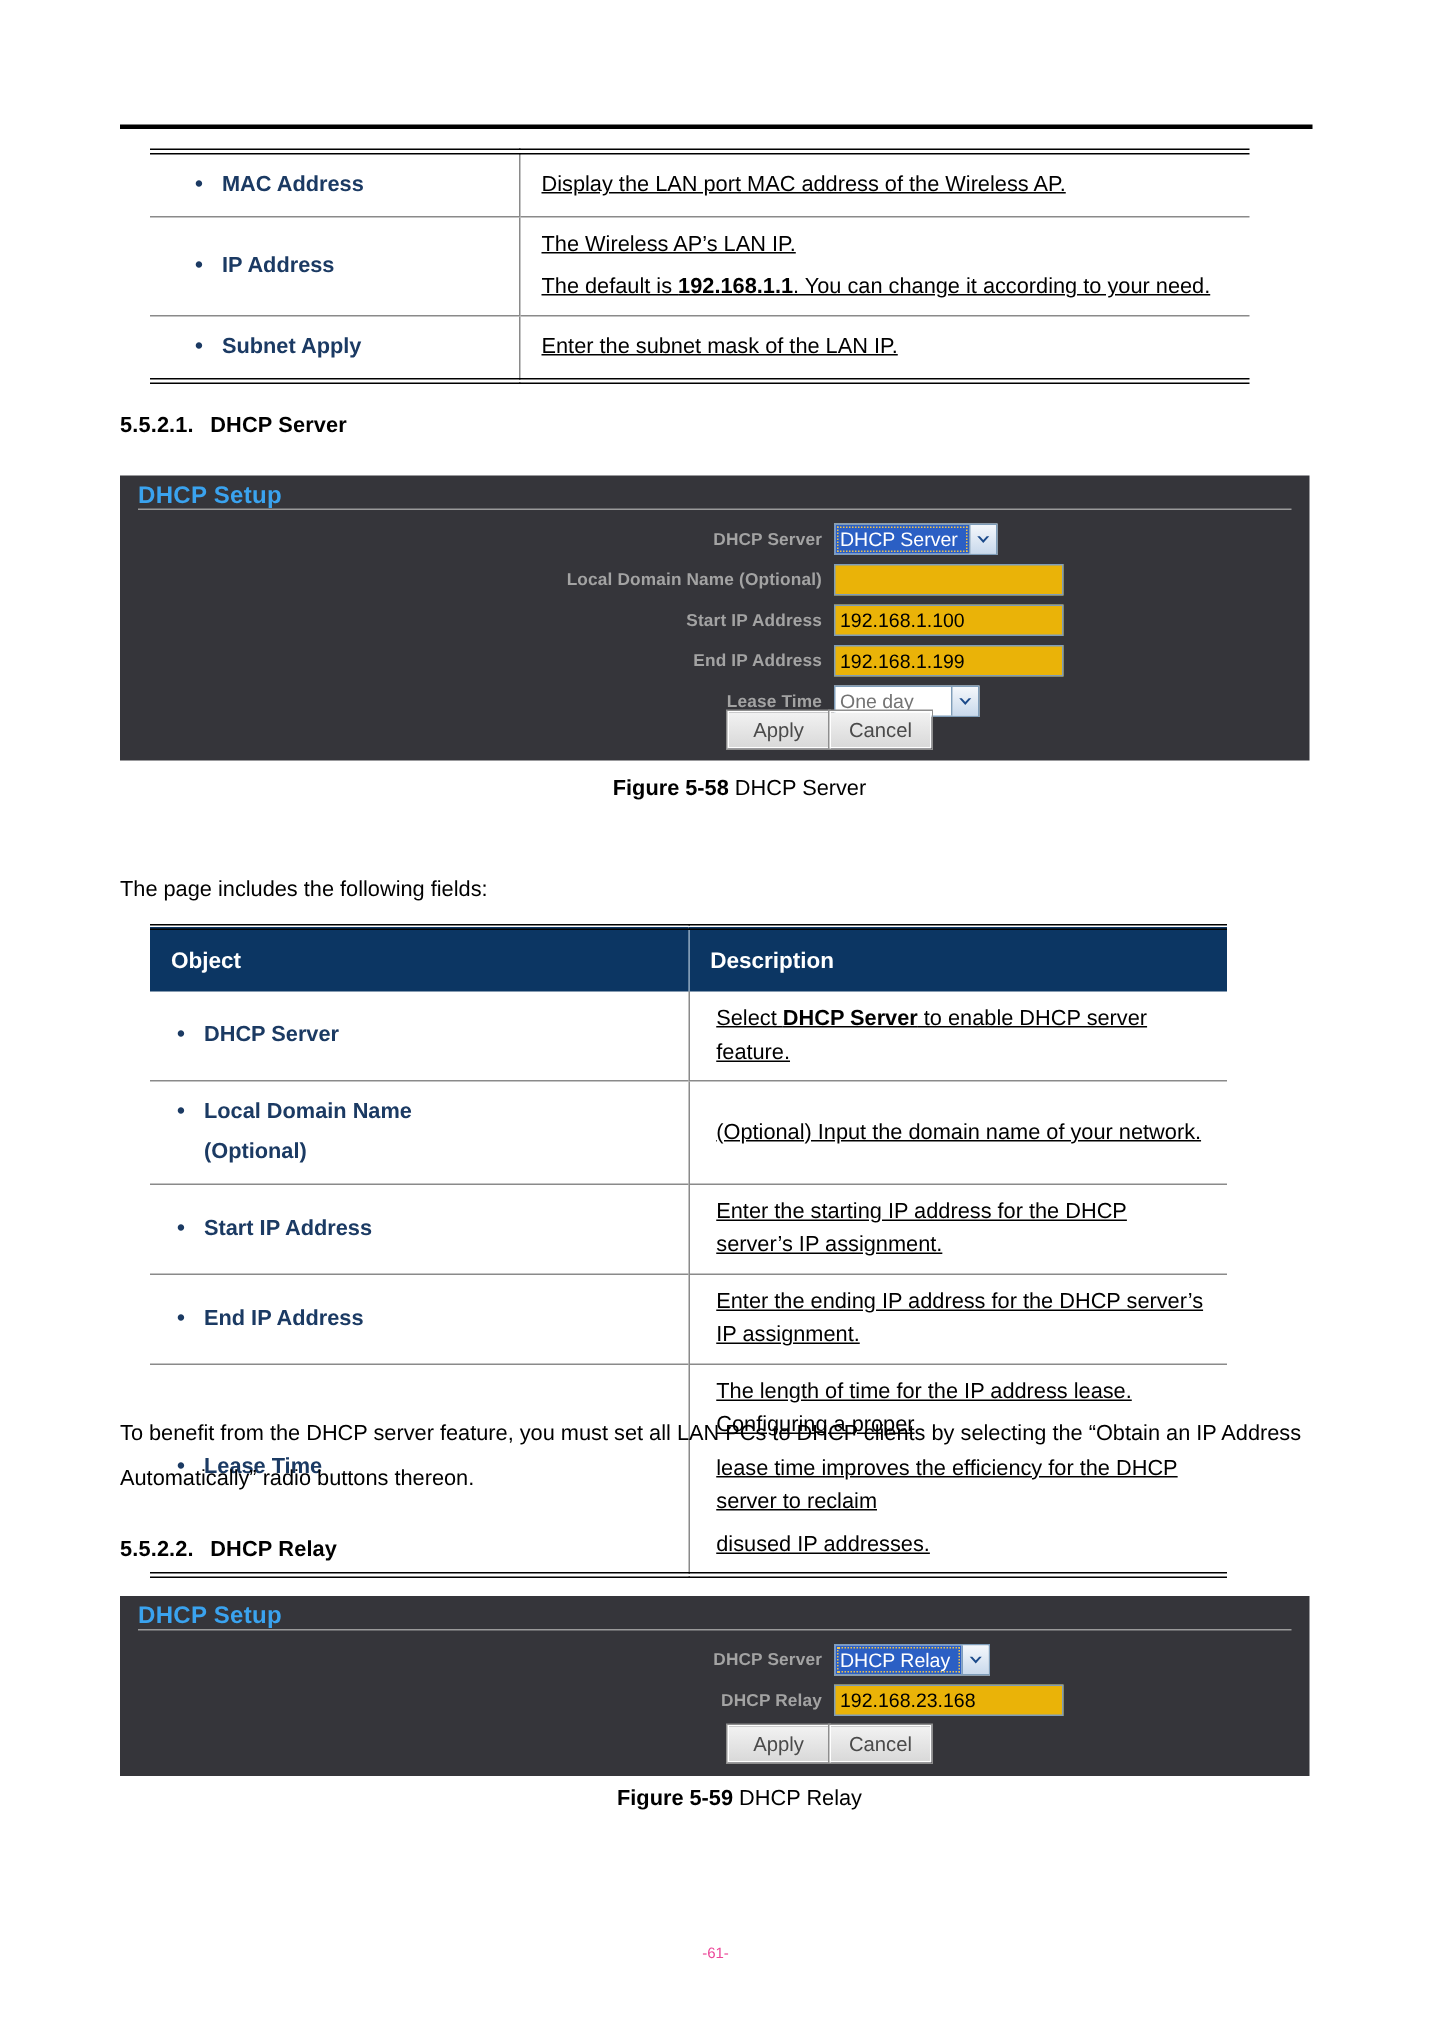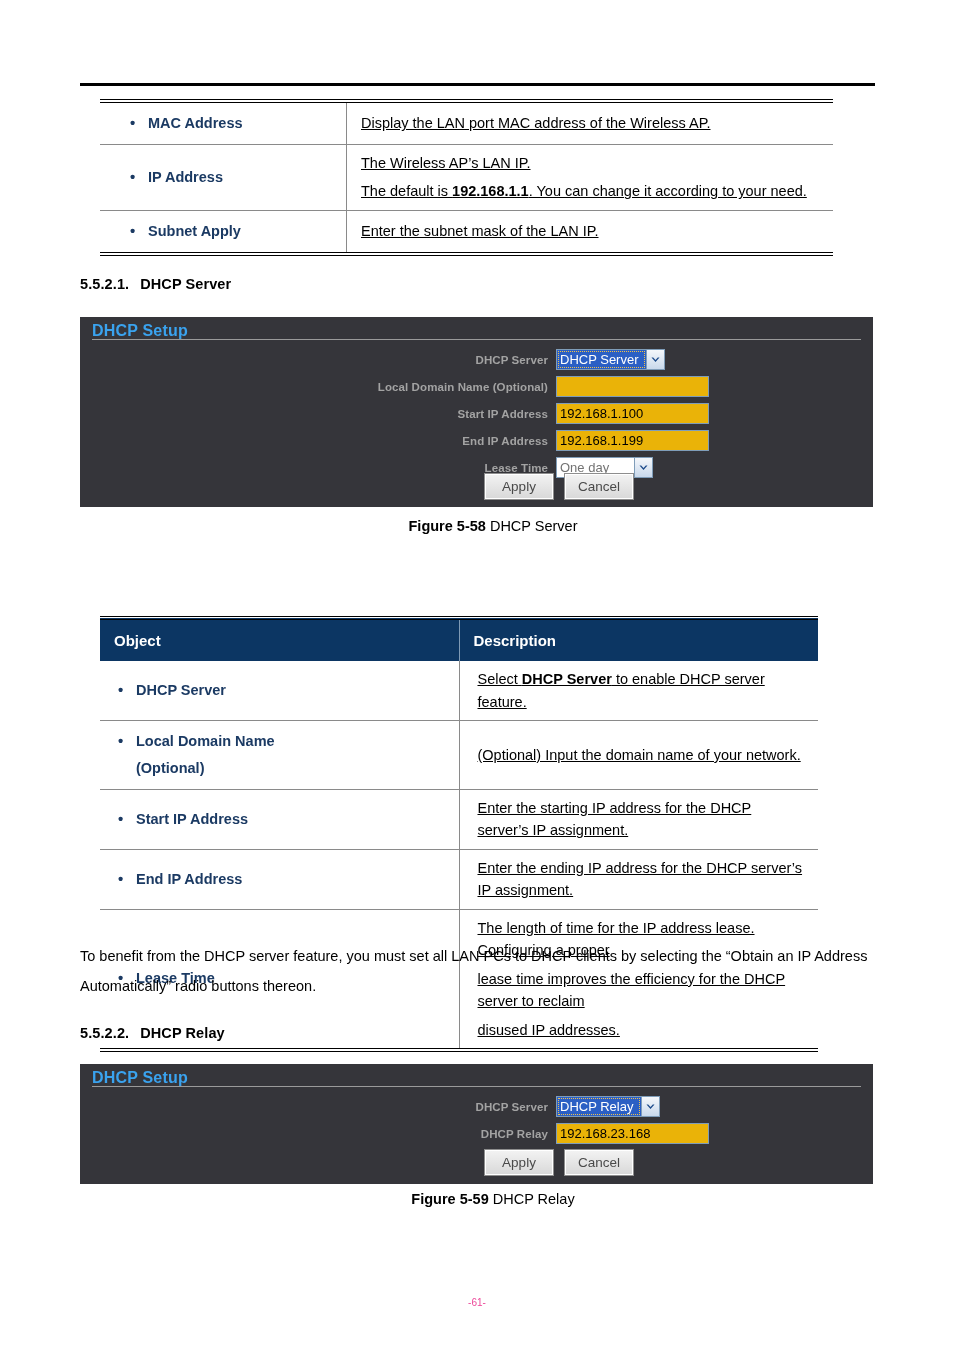--- a/index.html
+++ b/index.html
@@ -222,21 +222,21 @@
 
   #select-dhcp-mode-server .sel-text { width: 83px; }
   #select-lease-time .sel-text { width: 71px; }
   #select-dhcp-mode-relay .sel-text { width: 78px; }
 
   
   .btn-row {
     position: absolute;
     left: 405px;
     display: flex;
-    gap: 12px;
+    gap: 0;
   }
   .ui-button {
     width: 68px;
     height: 25px;
     background: linear-gradient(#f2f2f2, #d9d9d9);
     border: 1px solid #ffffff;
     box-shadow: 0 0 0 1px #8e8e8e;
     font-family: "Liberation Sans", sans-serif;
     font-size: 13.5px;
     color: #4a4a4a;
@@ -366,20 +366,21 @@
     <div class="btn-row" style="top:157px;">
       <button class="ui-button">Apply</button>
       <button class="ui-button">Cancel</button>
     </div>
   </div>
 
   <div class="figure-caption" id="caption-5-58">
     <span class="fig-num">Figure 5-58</span><span> DHCP Server</span>
   </div>
 
+  <div class="para" id="para-fields">The page includes the following fields:</div>
 
   <table class="doc-table" id="fields-table">
     <tbody>
         <tr class="head">
           <td>Object</td>
           <td>Description</td>
         </tr>
         <tr class="body">
           <td class="obj">
             <span class="bullet-item">DHCP Server</span>

